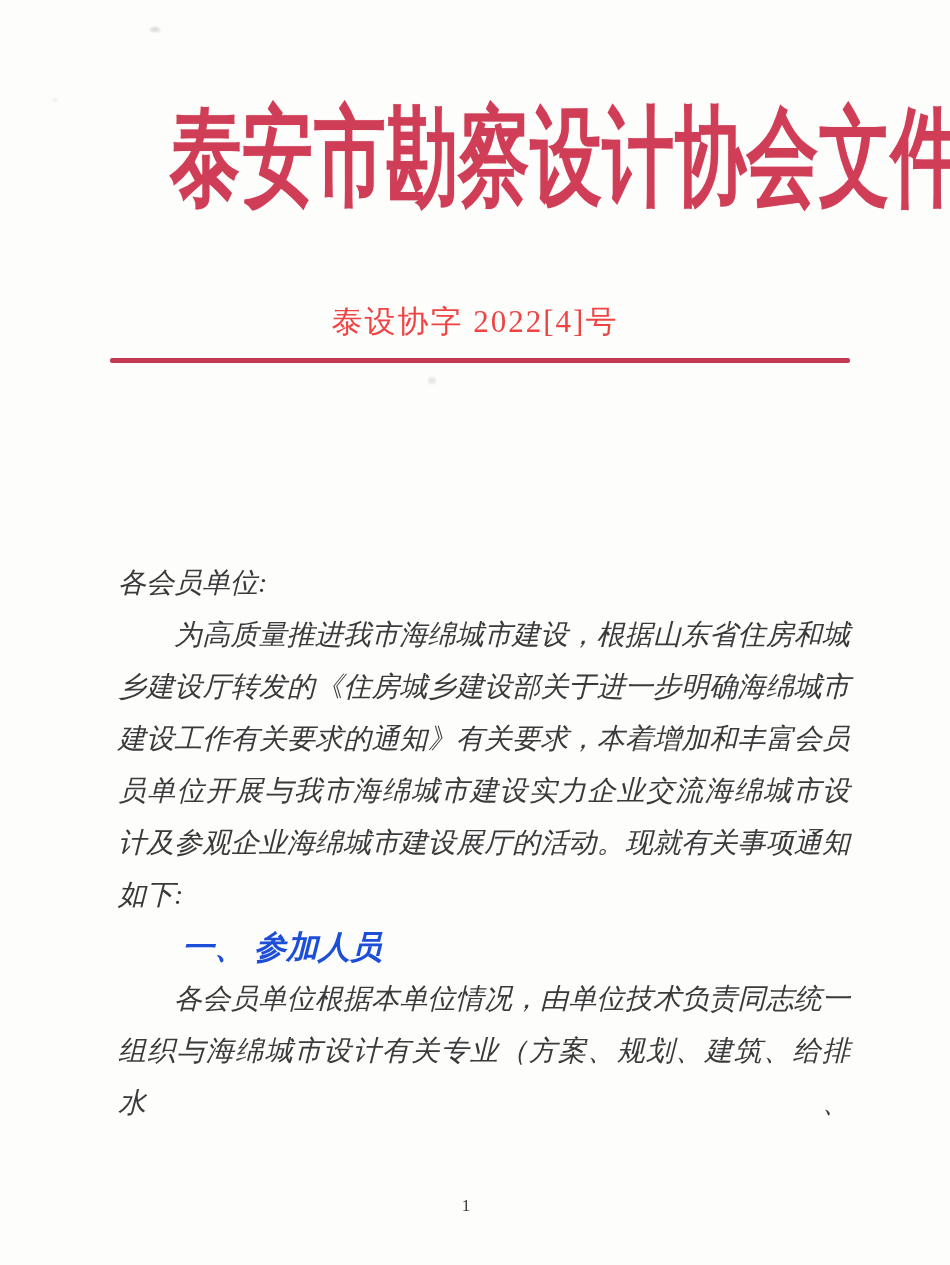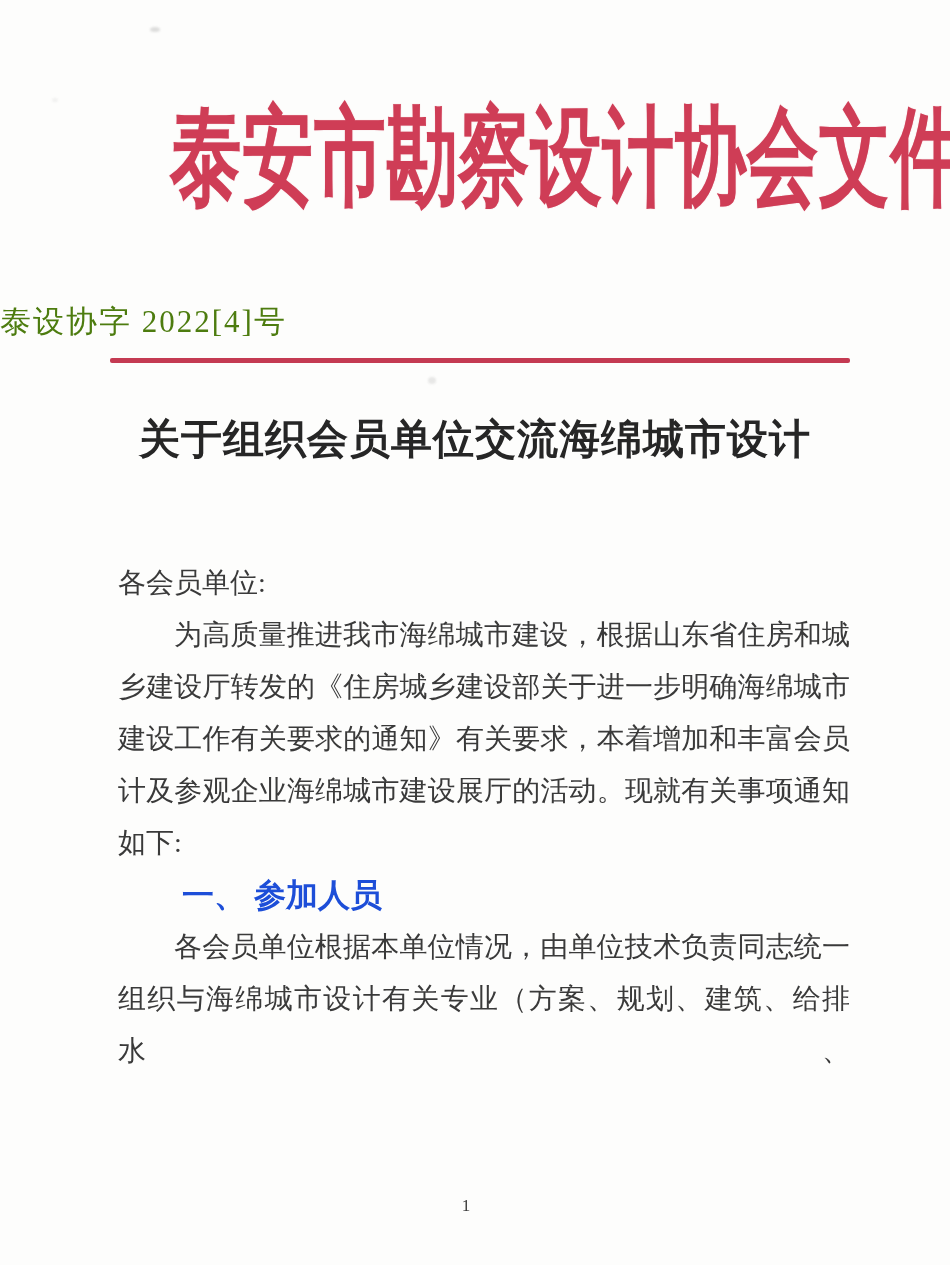--- a/index.html
+++ b/index.html
@@ -26,24 +26,24 @@
     white-space:nowrap;
     color:#cf3d56;
     transform:scale(0.70,1.06);
     transform-origin:center top;
     letter-spacing:1px;
     text-shadow:0 0 1px rgba(207,61,86,.55);
   }
   
   .doc-number{
     position:absolute;top:301px;left:0;right:0;
-    text-align:left;
+    text-align:center;
     font-size:31px;
     letter-spacing:2px;
-    color:#4d7c0f;
+    color:#ef4444;
   }
   
   .red-rule{
     position:absolute;top:358px;left:110px;
     width:740px;height:5px;
     background:#c43a52;
     border-radius:2px;
   }
   
   .doc-title{
@@ -60,20 +60,21 @@
   .body-text{
     position:absolute;top:557px;left:118px;
     width:732px;
     font-size:28px;
     color:#3a3a3a;
   }
   .bline{
     height:52px;
     line-height:52px;
     white-space:nowrap;
+    font-style:italic;
   }
   .bline.j{
     white-space:normal;
     text-align:justify;
     text-align-last:justify;
   }
   .bline.ind{text-indent:2em;}
   .bline.heading{
     font-weight:bold;
     font-size:32px;
@@ -111,28 +112,28 @@
 
   <div class="org-title">
     <span class="stretch">泰安市勘察设计协会文件</span>
   </div>
 
   <div class="doc-number">泰设协字 2022[4]号</div>
 
   <div class="red-rule"></div>
 
   <div class="doc-title">
-    <div>关于组织会员单位交流海绵城市设计</div>
   </div>
 
   <div class="body-text">
     <div class="bline">各会员单位:</div>
     <div class="bline j ind">为高质量推进我市海绵城市建设，根据山东省住房和城</div>
     <div class="bline j">乡建设厅转发的《住房城乡建设部关于进一步明确海绵城市</div>
     <div class="bline j">建设工作有关要求的通知》有关要求，本着增加和丰富会员</div>
+    <div class="bline j">员单位开展与我市海绵城市建设实力企业交流海绵城市设</div>
     <div class="bline j">计及参观企业海绵城市建设展厅的活动。现就有关事项通知</div>
     <div class="bline">如下:</div>
     <div class="bline ind heading">一、 参加人员</div>
     <div class="bline j ind">各会员单位根据本单位情况，由单位技术负责同志统一</div>
     <div class="bline j">组织与海绵城市设计有关专业（方案、规划、建筑、给排水、</div>
   </div>
 
   <div class="page-number">1</div>
 
 </div>

